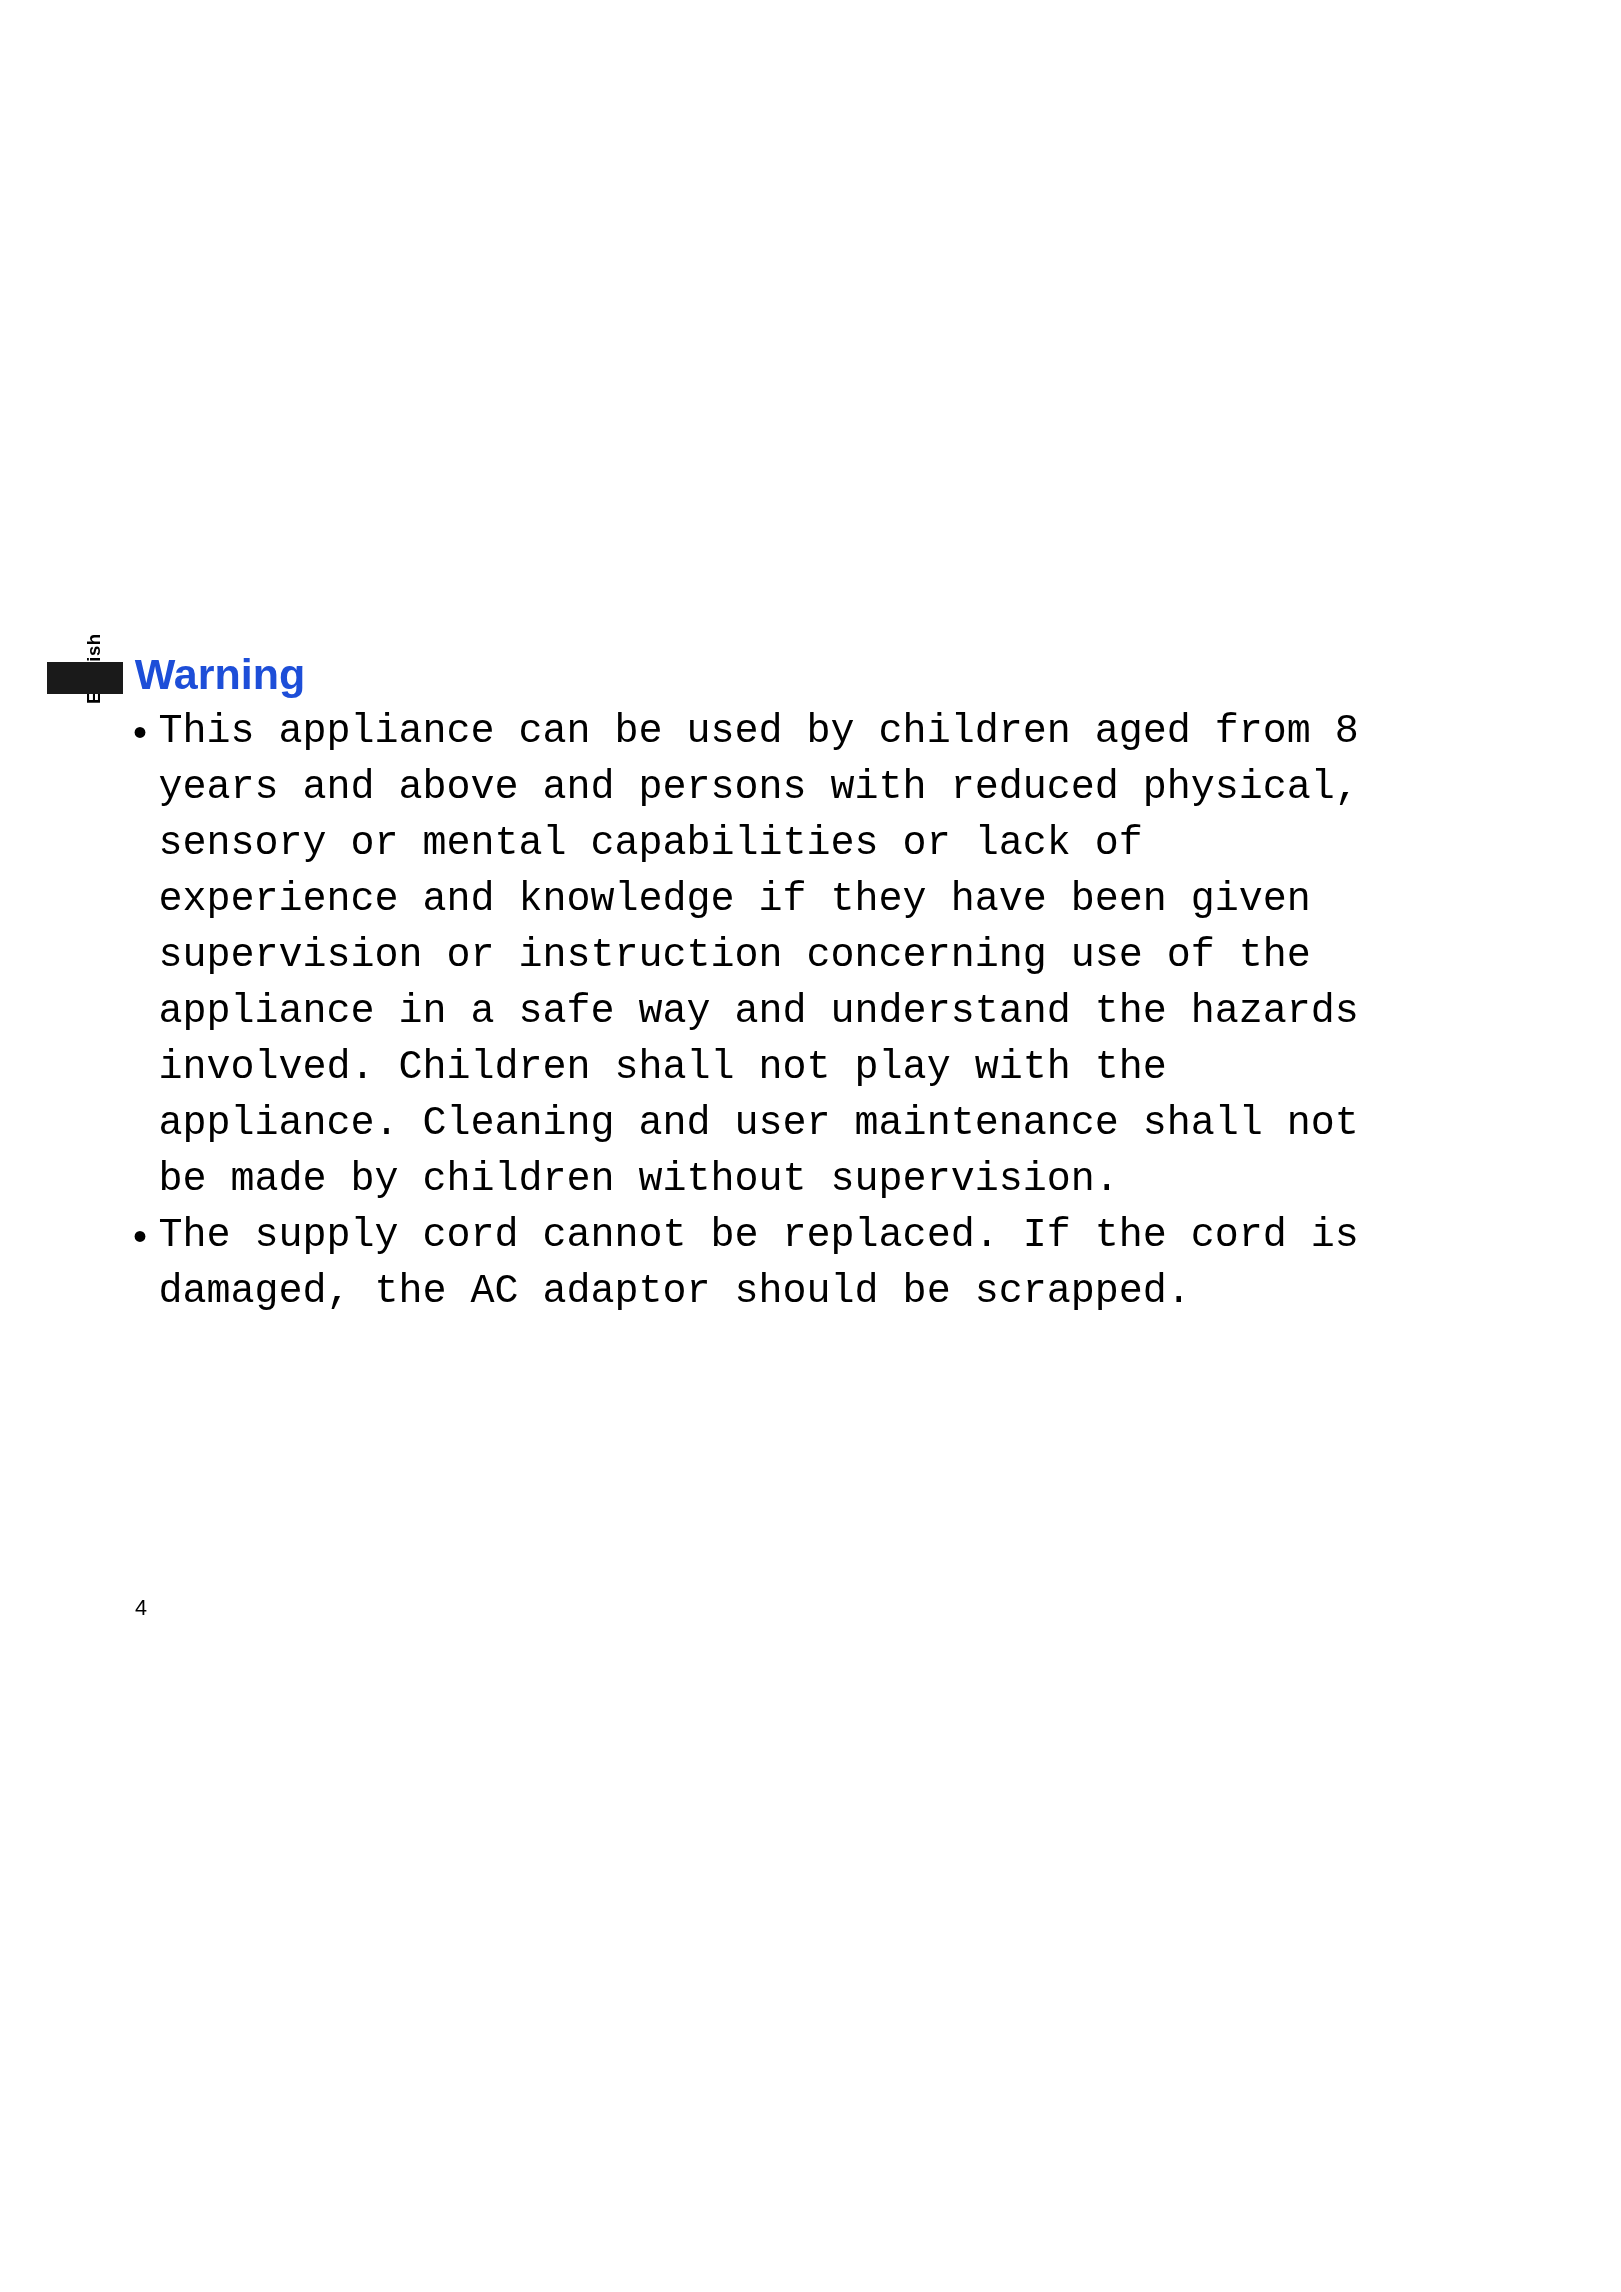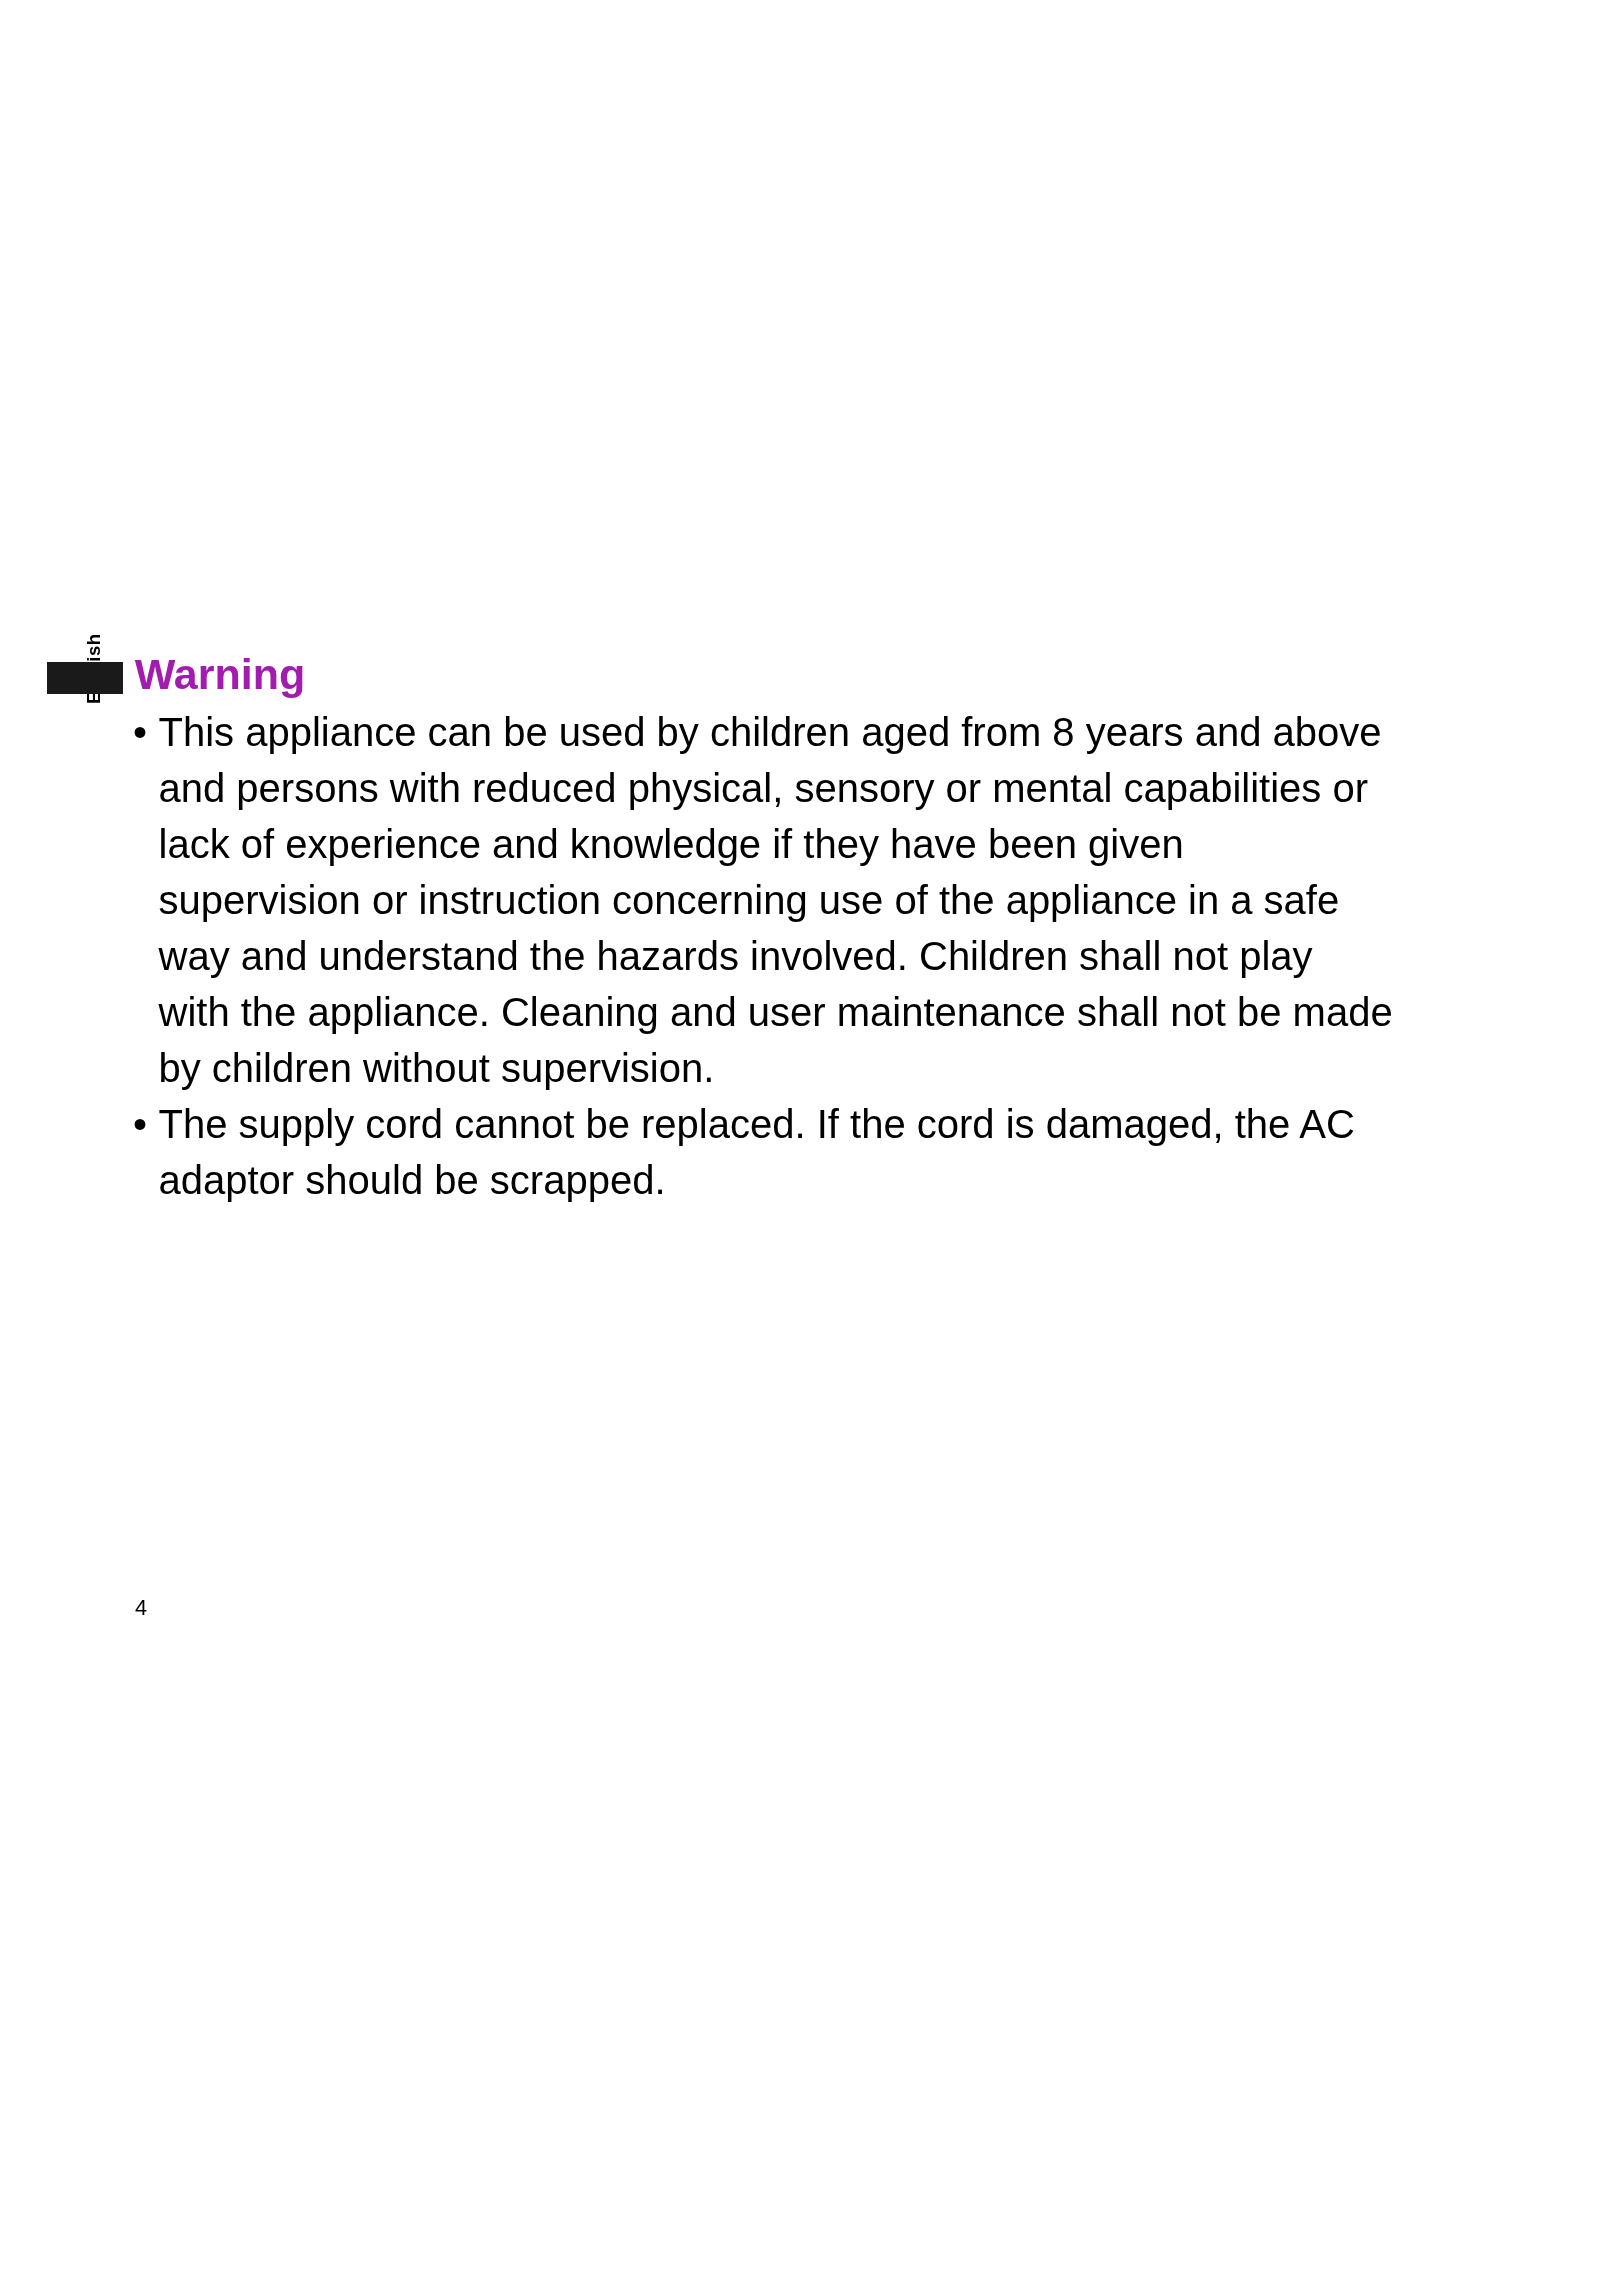--- a/index.html
+++ b/index.html
@@ -49,21 +49,21 @@
     height: 32px;
     background: #1a1a1a;
     margin-top: 9.8px;
     margin-right: 11.8px;
     flex: 0 0 auto;
   }
   .warning-title {
     font-size: 43px;
     font-weight: bold;
     line-height: 1.05;
-    color: #a21caf;
+    color: #1d4ed8;
     white-space: nowrap;
   }
 
   
   .notice-list {
     position: absolute;
     left: 133px;
     top: 704px;
     width: 1372px;
   }
@@ -79,20 +79,21 @@
   }
   .bullet {
     flex: 0 0 auto;
     width: 25.5px;
     font-size: 40px;
     line-height: 56px;
   }
   .notice-text {
     flex: 1 1 auto;
     max-width: 1235px;
+    font-family: Liberation Mono, monospace;
   }
 
   
   .page-number {
     position: absolute;
     left: 135px;
     top: 1595px;
     font-size: 21.6px;
     color: #000000;
   }

